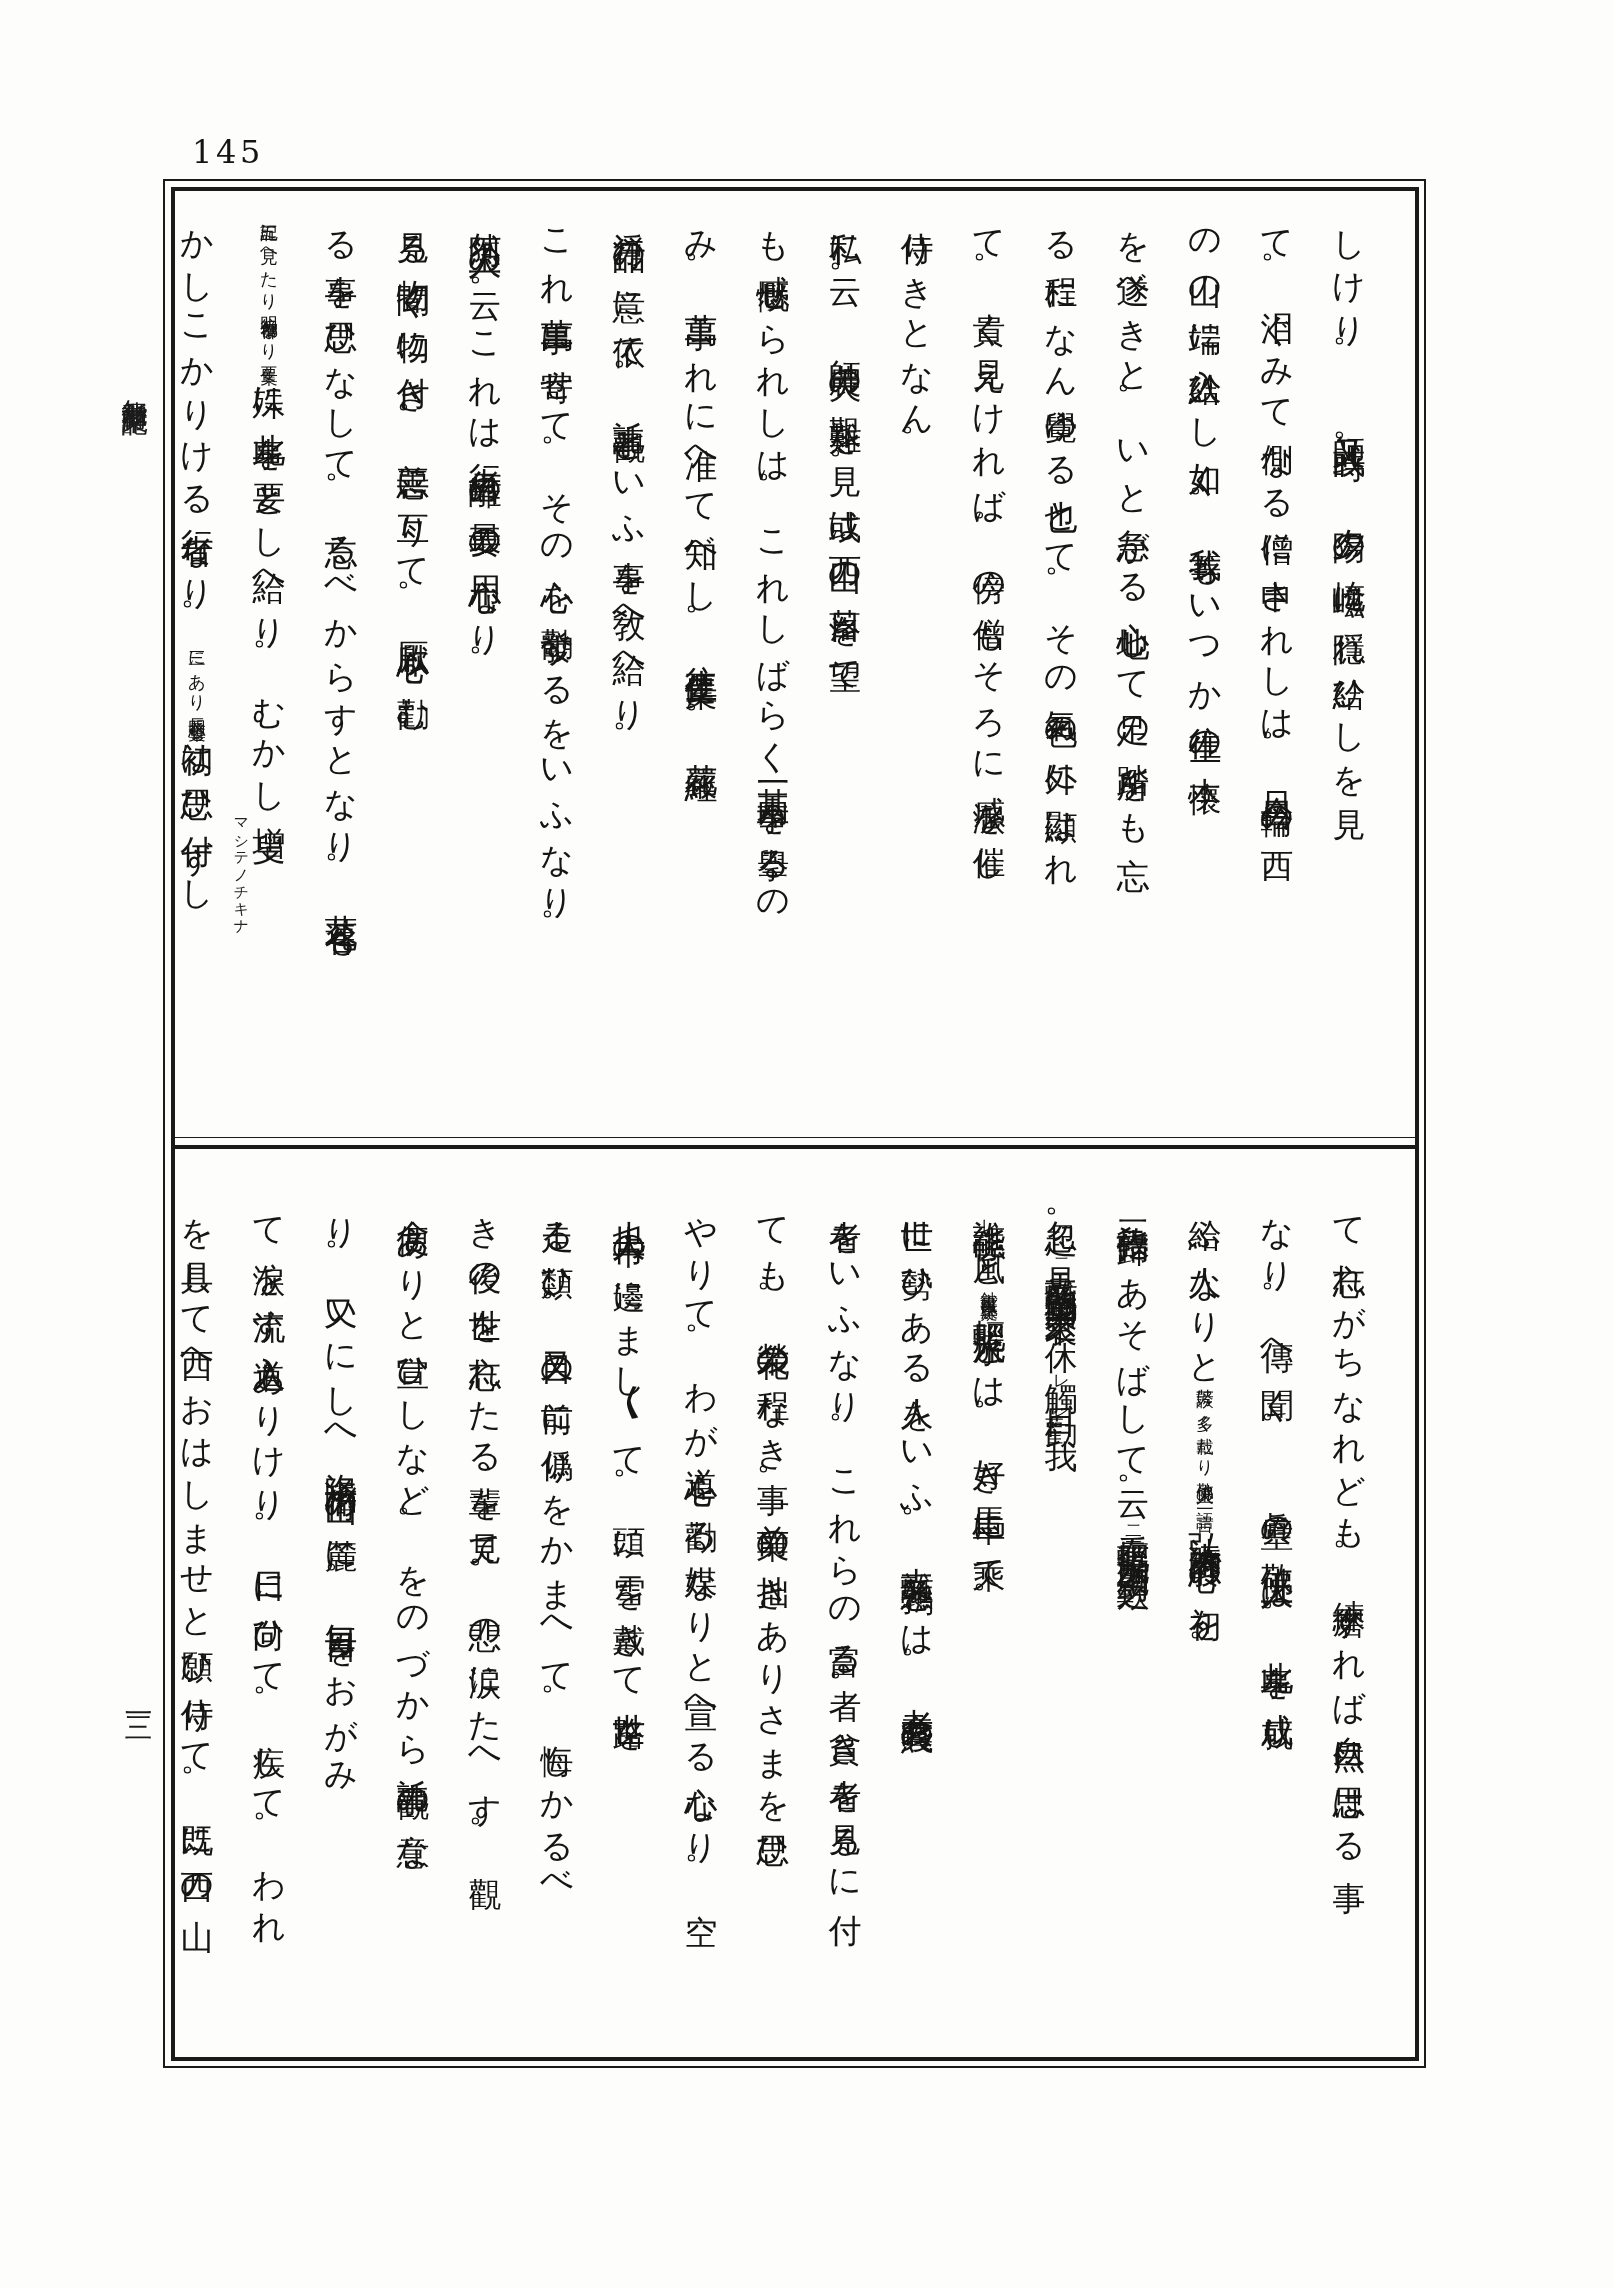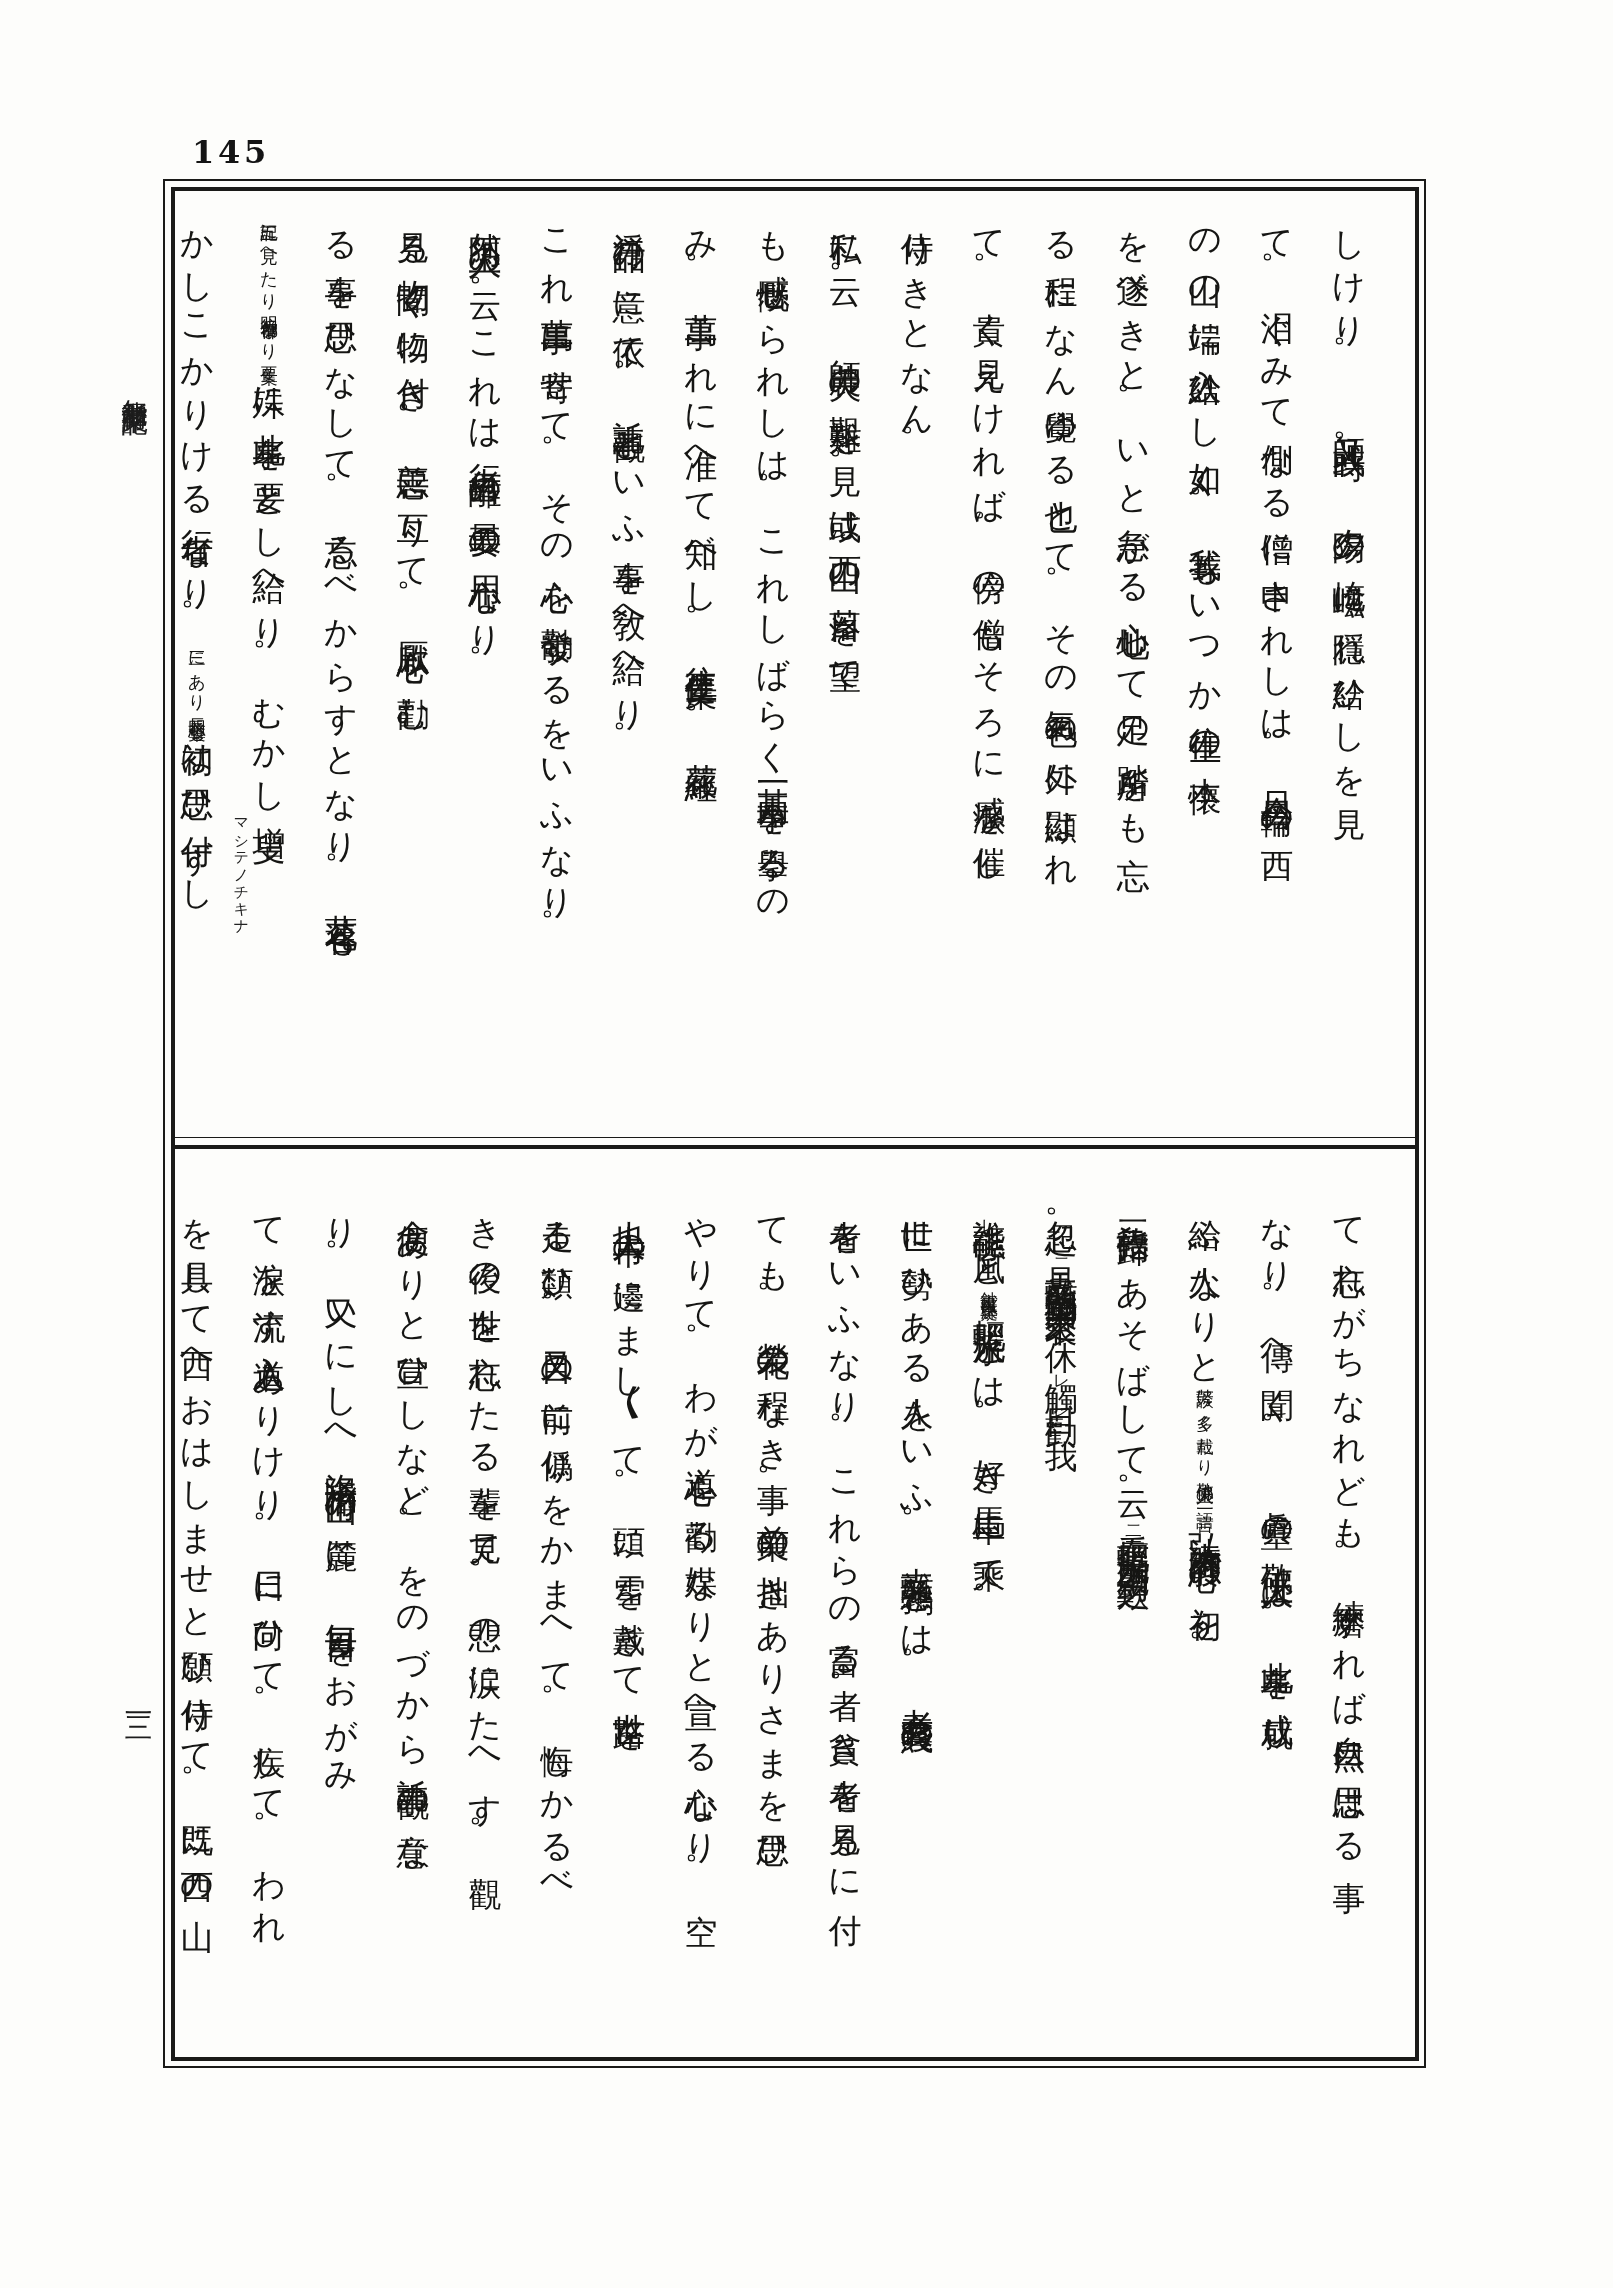--- a/index.html
+++ b/index.html
@@ -7,21 +7,21 @@
     position:relative;
     width:1613px;height:2289px;
     background:#fdfdfb;
     overflow:hidden;
     font-family:"Liberation Serif","DejaVu Serif",serif;
     color:#141414;
   }
   .folio{
     position:absolute;left:192px;top:133px;
     font-family:"DejaVu Serif","Liberation Serif",serif;
-    font-size:32px;font-weight:bold;letter-spacing:3.7px;text-align:center;
+    font-size:32px;font-weight:normal;letter-spacing:3.7px;text-align:center;
   }
   .margin-title{
     position:absolute;left:117px;top:378px;
     writing-mode:vertical-rl;text-orientation:upright;
     font-size:26px;letter-spacing:1.8px;color:#1c1c1c;
   }
   .sheet-num{
     position:absolute;left:119px;top:1695px;
     writing-mode:vertical-rl;text-orientation:upright;
     font-size:28px;letter-spacing:3.7px;color:#1c1c1c;

